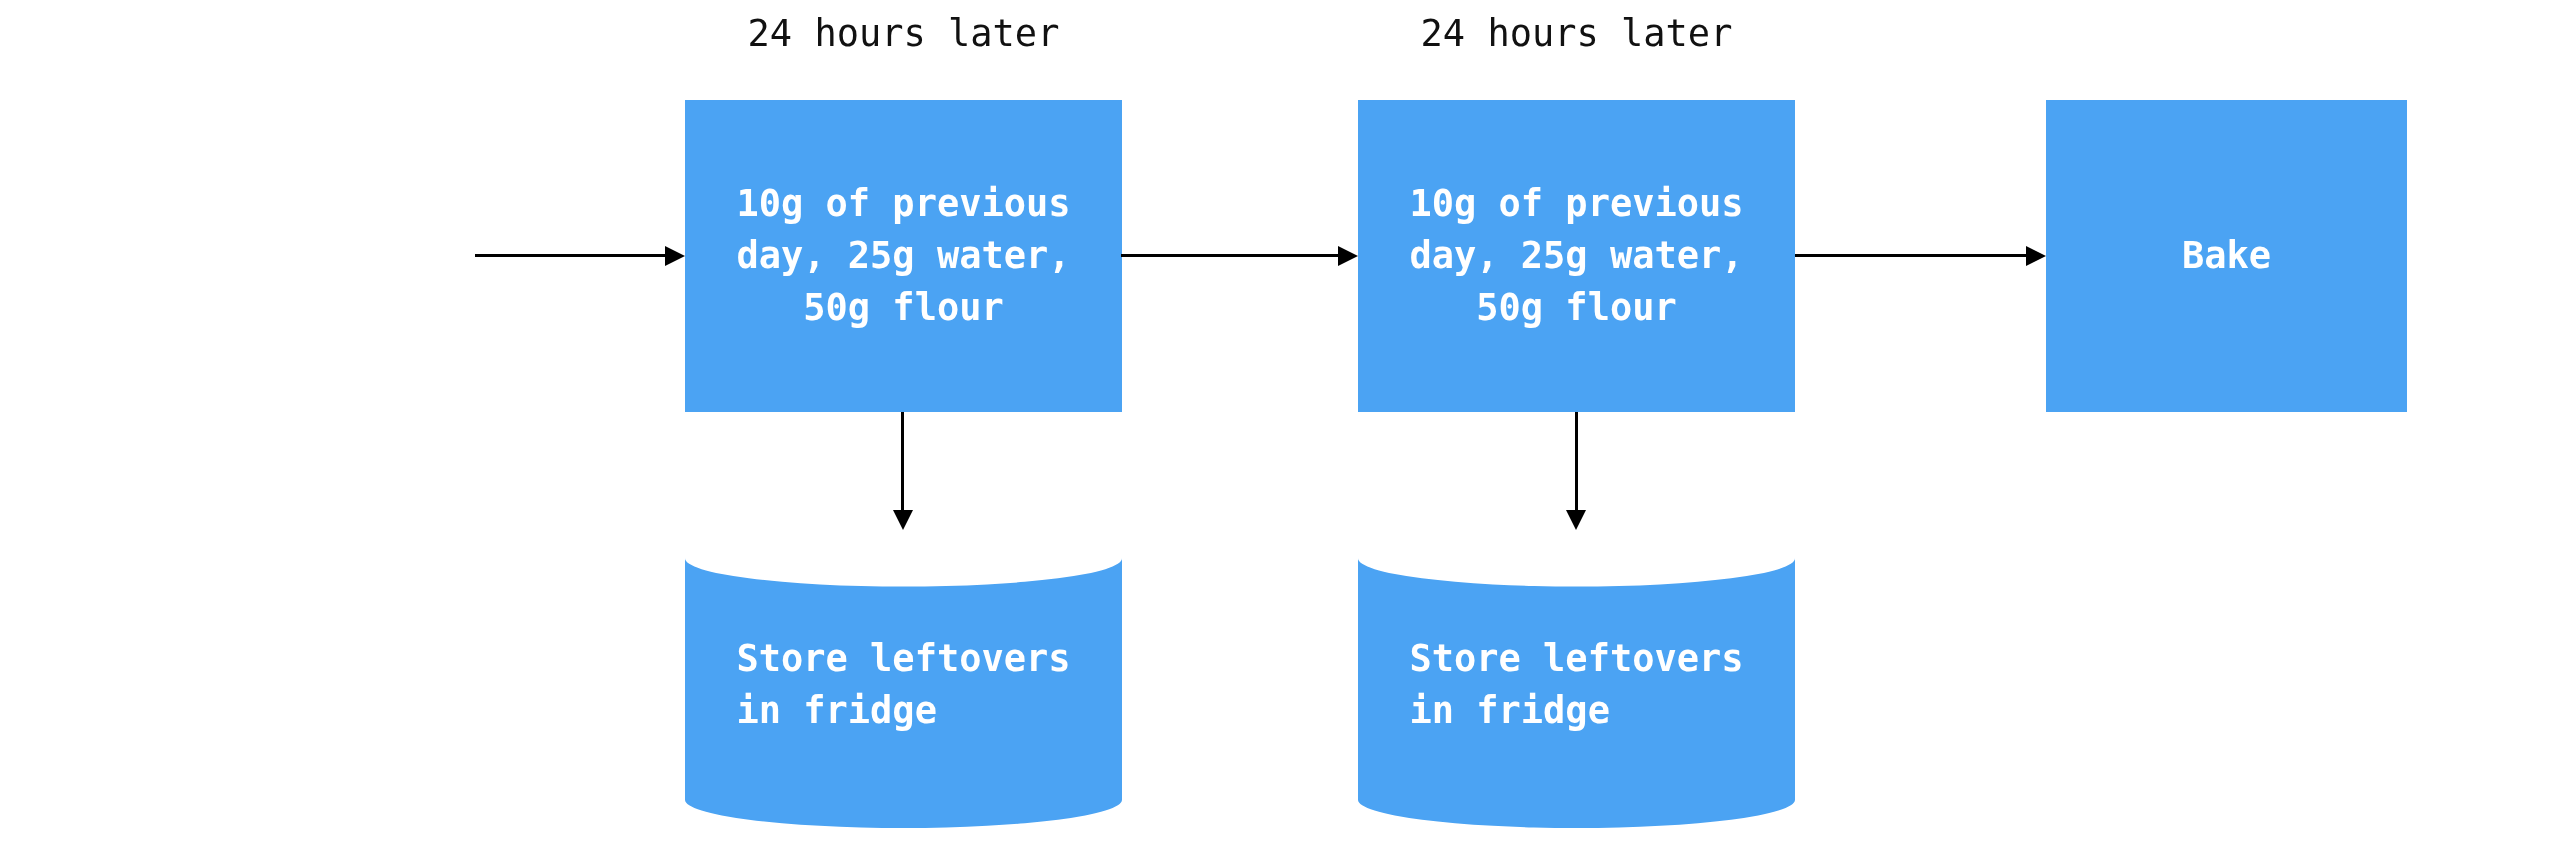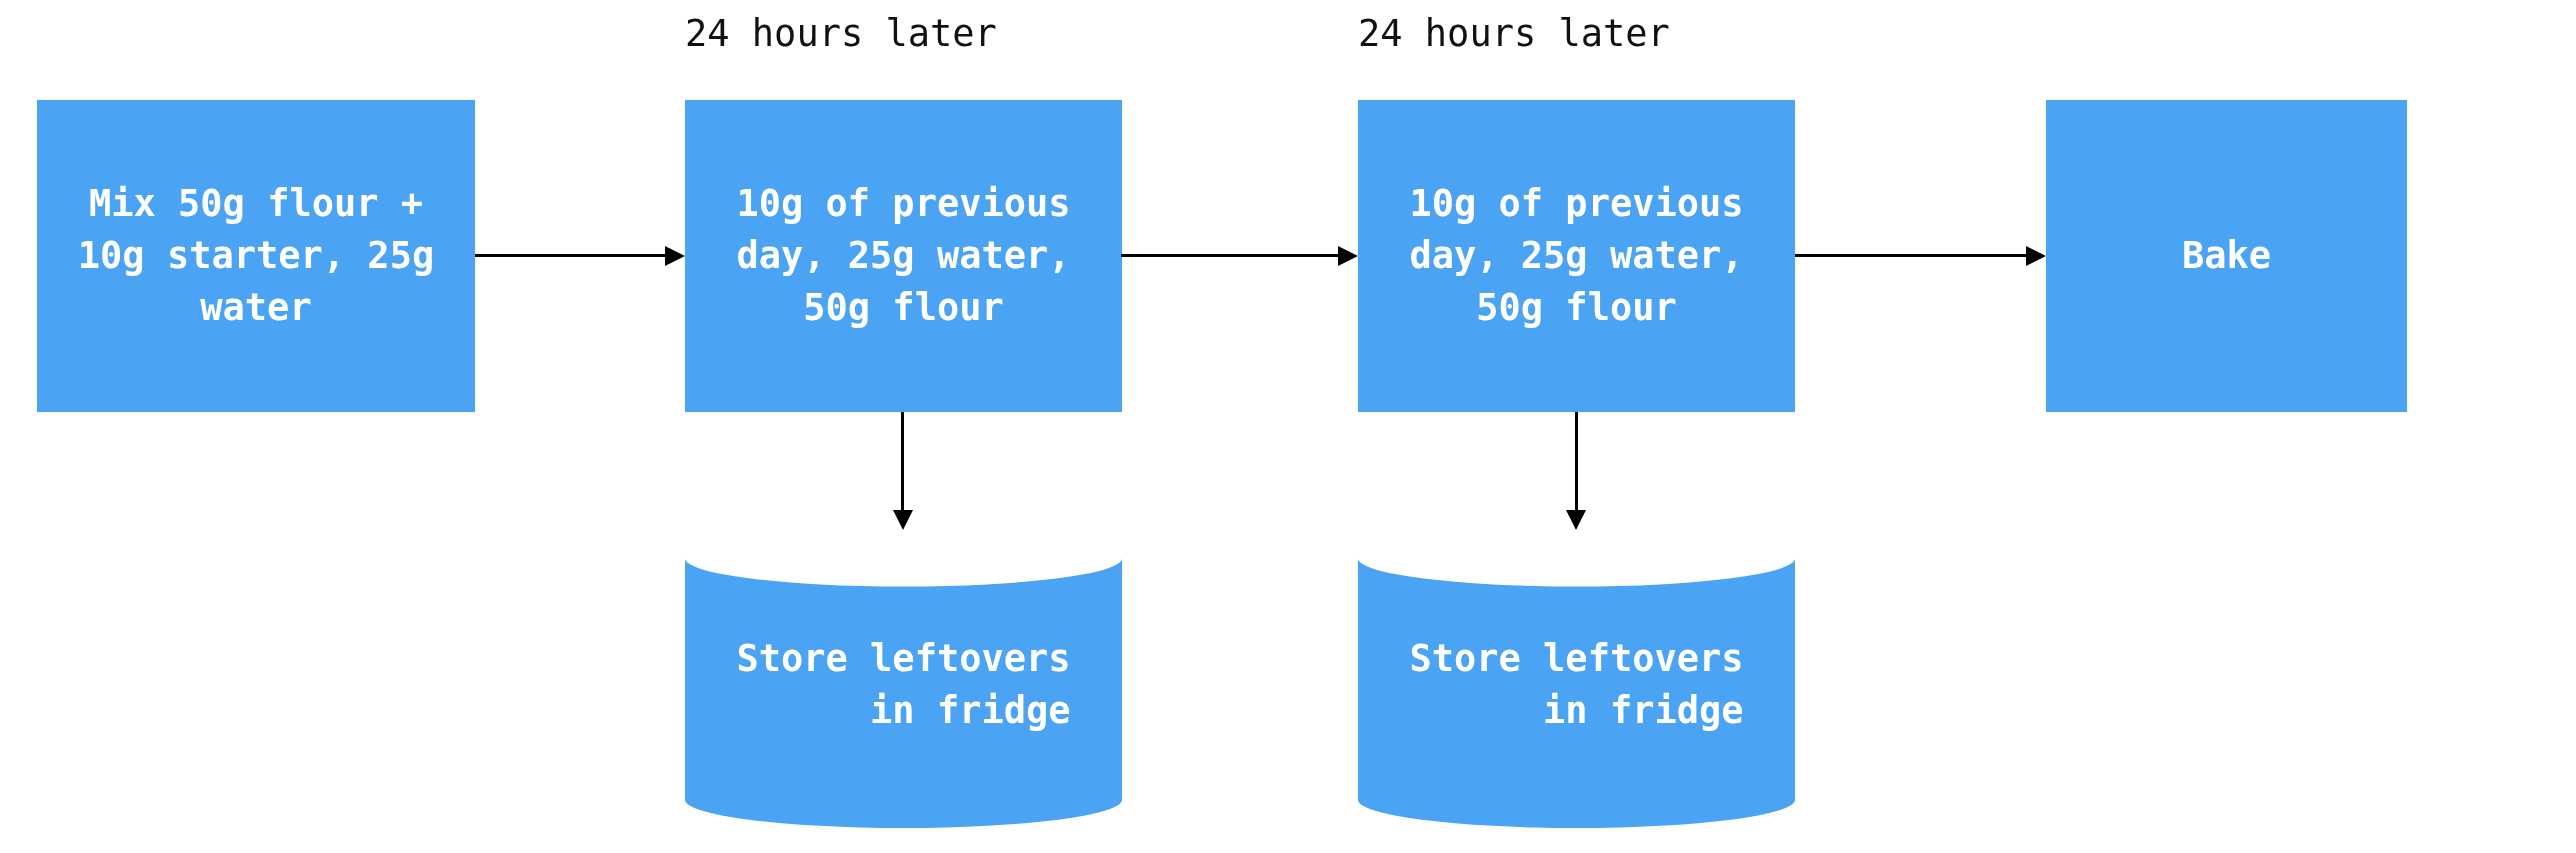--- a/index.html
+++ b/index.html
@@ -10,20 +10,21 @@
     width: 2576px;
     height: 854px;
     background: var(--bg, #ffffff);
     overflow: hidden;
   }
 
   
   .edge-label {
     position: absolute;
     top: 11.7px;
+    text-align: center;
     font-size: 37px;
     font-weight: 500;
     color: var(--label-text, #111111);
     line-height: 1.2;
   }
   .lbl1 { left: 685px;  width: 437px; }
   .lbl2 { left: 1358px; width: 437px; }
   .lbl3 { left: 2046px; width: 437px; }
 
   
@@ -66,21 +67,21 @@
     width: 100%; height: 100%;
     display: block;
   }
   .cyl path { fill: var(--node-fill, #4BA3F3); }
   .cyl-text {
     position: absolute;
     left: 0; right: 0; top: 33px; bottom: 21.7px;
     display: flex;
     align-items: center;
     justify-content: center;
-    text-align: right;
+    text-align: left;
     color: var(--node-text, #ffffff);
     font-weight: bold;
     font-size: 37px;
     line-height: 52px;
     white-space: pre-line;
   }
 
   
   .hline {
     position: absolute;
@@ -120,25 +121,20 @@
   .v2-head { left: 1566px; top: 510px; }
 </style>
 </head>
 <body>
 
 <div class="canvas">
 
   <div class="edge-label lbl1">24 hours later</div>
   <div class="edge-label lbl2">24 hours later</div>
 
-  <div class="node rect n1">
-    <div class="node-text">Mix 50g flour +
-10g starter, 25g
-water</div>
-  </div>
   <div class="node rect n2">
     <div class="node-text">10g of previous
 day, 25g water,
 50g flour</div>
   </div>
   <div class="node rect n3">
     <div class="node-text">10g of previous
 day, 25g water,
 50g flour</div>
   </div>

